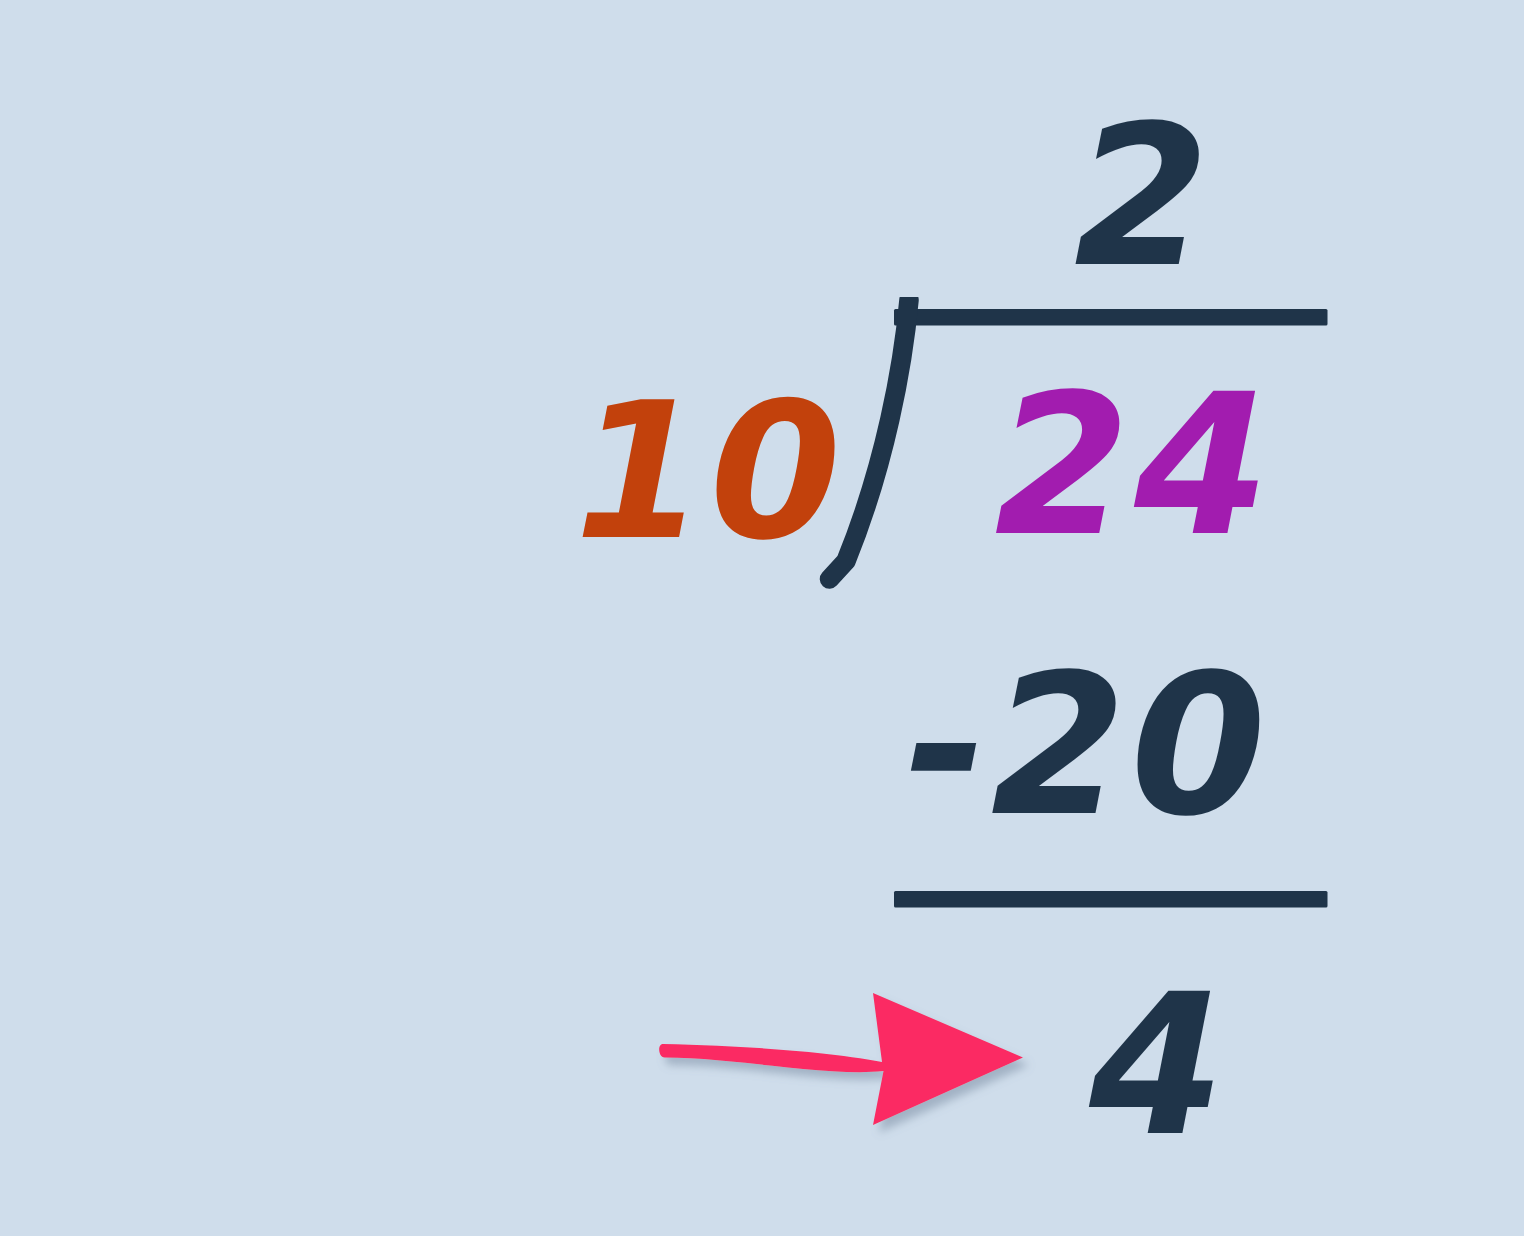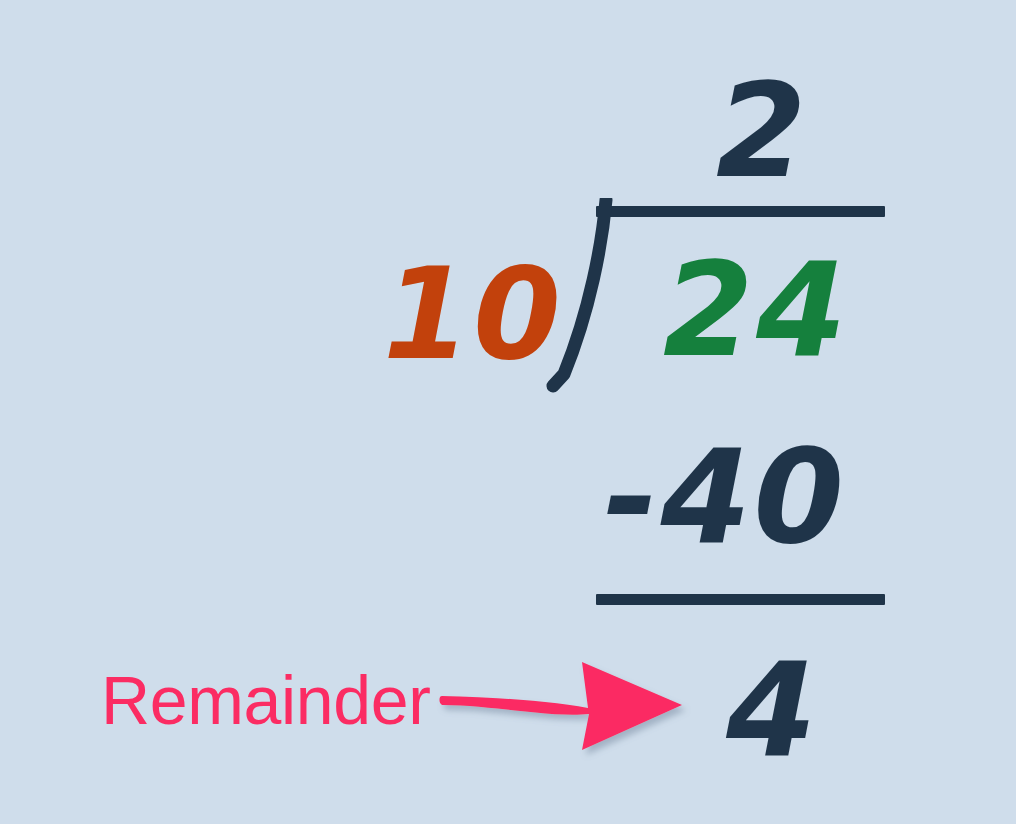--- a/index.html
+++ b/index.html
@@ -113,27 +113,26 @@
   <div class="rule" id="vinculum" style="background: rgb(31, 52, 73);"></div>
 
   <div id="bracket-curve">
     <svg width="90" height="200" viewBox="0 0 90 200" xmlns="http://www.w3.org/2000/svg">
       <path d="M 76 2 C 72 46, 60 112, 34 176 L 23 188" fill="none" stroke="#1F3449" stroke-width="13" stroke-linecap="round" stroke-linejoin="round"></path>
     </svg>
   </div>
 
   <div class="ink" id="divisor" style="color: #c2410c;">10</div>
 
-  <div class="ink" id="dividend" style="color: #15803d; font-style: italic;">24</div>
+  <div class="ink" id="dividend" style="color: #a21caf; font-style: italic;">24</div>
 
-  <div class="ink" id="subtrahend" style="color: rgb(31, 52, 73);">-40</div>
+  <div class="ink" id="subtrahend" style="color: rgb(31, 52, 73);">-20</div>
 
   <div class="rule" id="subtraction-rule" style="background: rgb(31, 52, 73);"></div>
 
-  <div id="remainder-label" style="color: rgb(251, 44, 99);">Remainder</div>
 
   <div id="remainder-arrow">
     <svg width="264" height="116" viewBox="0 0 264 116" xmlns="http://www.w3.org/2000/svg">
       <defs>
         <filter id="arrowShadow" x="-20%" y="-20%" width="160%" height="160%">
           <feDropShadow dx="4" dy="5" stdDeviation="3" flood-color="#6B7F96" flood-opacity="0.45"></feDropShadow>
         </filter>
       </defs>
       <path d="M 10 48
                C 60 49, 120 53, 156 60

